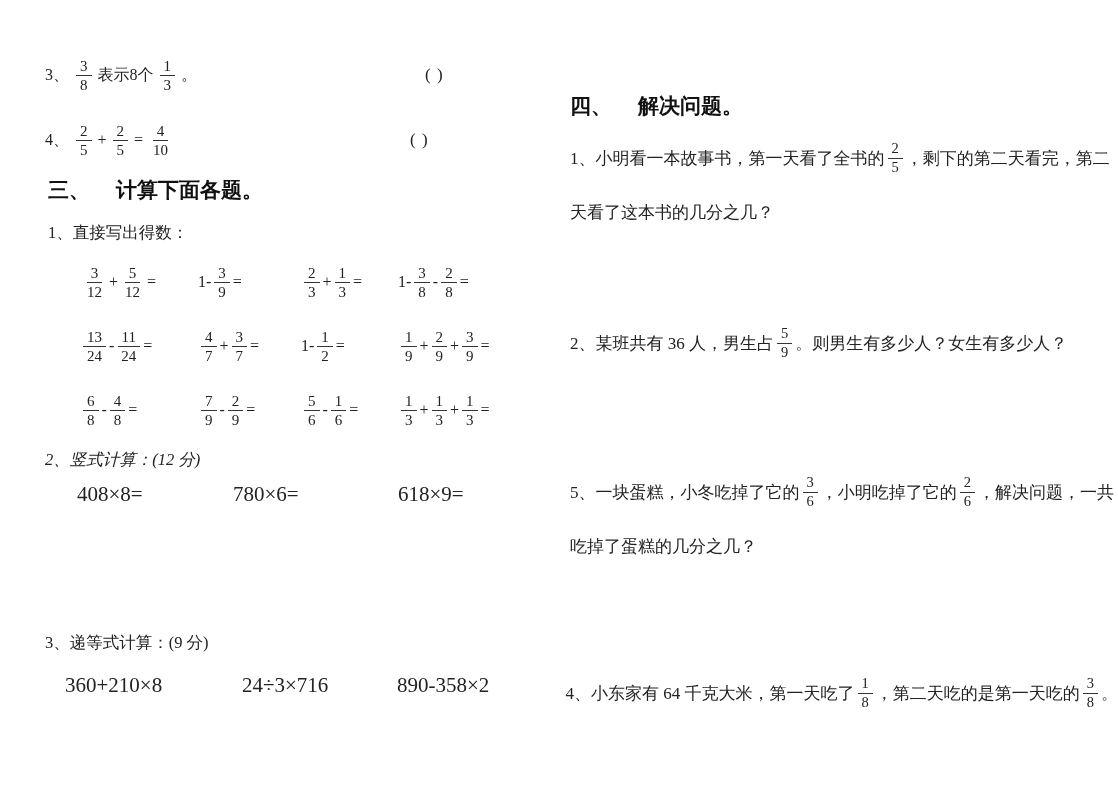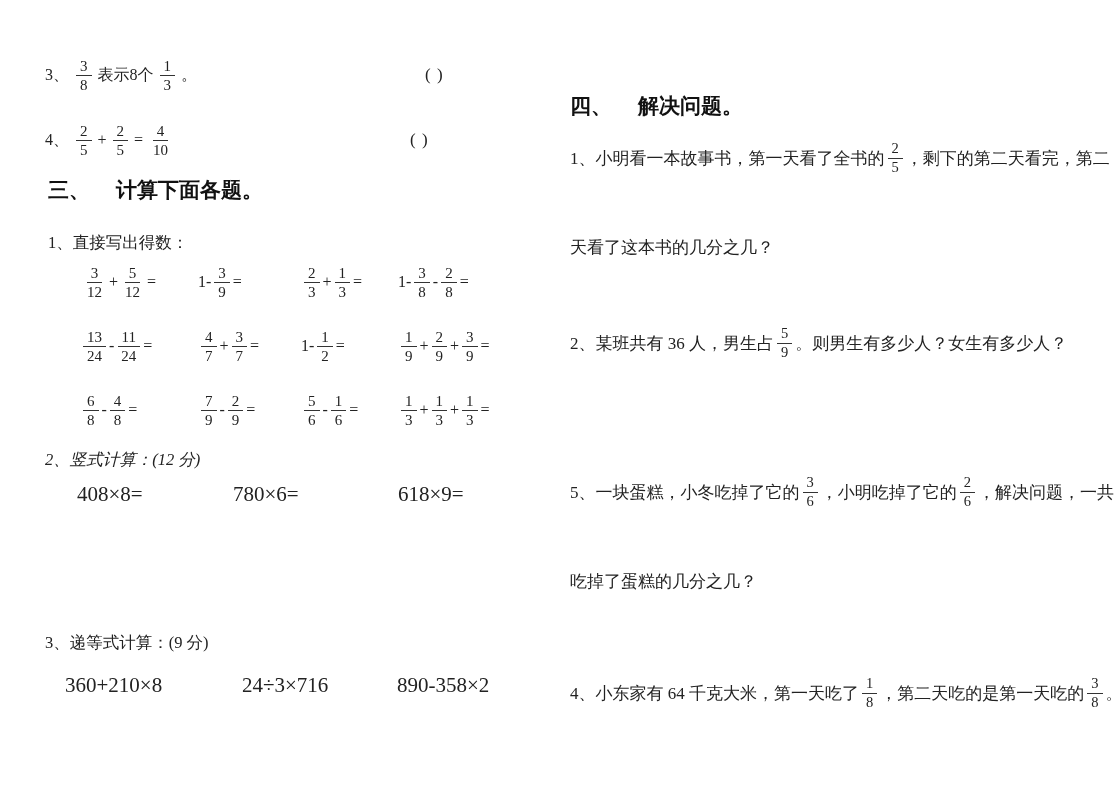--- a/index.html
+++ b/index.html
@@ -29,21 +29,21 @@
   }
   .frac .num{padding:0 4px;border-bottom:1.2px solid #333;}
   .frac .den{padding:0 4px;}
   
   .mental-grid{display:grid;grid-template-columns:118px 103px 97px 1fr;padding-left:35px;width:443px;}
   .mental-cell{display:flex;align-items:center;height:48px;margin-bottom:16px;}
   
   .calc-row{position:relative;height:24px;width:478px;font-size:21px;}
   .calc-item{position:absolute;top:0;white-space:nowrap;}
   
-  .problem{display:flex;flex-direction:column;gap:35px;}
+  .problem{display:flex;flex-direction:column;}
   .p-line{display:flex;align-items:center;height:54px;white-space:nowrap;font-size:17px;}
   .p-line .tk{font-size:17px;white-space:pre;}
   .p-line .frac{font-size:14.5px;}
 </style>
 </head>
 <body>
 
 <div class="page">
 
   <div class="abs judge-row" style="left:45px;top:50px;width:450px;">
@@ -82,21 +82,21 @@
         </span>
       </span>
     <span class="bracket" style="left:365px;">(    )</span>
   </div>
 
   <div class="abs sec-heading" style="left:48px;top:176px;">
     <span>三、</span>
     <span class="sec-title">计算下面各题。</span>
   </div>
 
-  <div class="abs sub-label" style="left:48px;top:222px;margin-top:10px;">1、直接写出得数：</div>
+  <div class="abs sub-label" style="left:48px;top:222px;">1、直接写出得数：</div>
 
   <div class="abs mental-grid" style="left:45px;top:258px;">
     <div class="mental-cell">
         <span class="frac">
           <span class="num">3</span>
           <span class="den">12</span>
         </span>
         <span class="tk">+</span>
         <span class="frac">
           <span class="num">5</span>
@@ -299,21 +299,21 @@
           <span class="num">2</span>
           <span class="den">6</span>
         </span>
         <span class="tk">，解决问题，一共</span>
       </div>
     <div class="p-line">
         <span class="tk">吃掉了蛋糕的几分之几？</span>
       </div>
   </div>
 
-  <div class="abs problem" style="left:570px;top:666px;width:548px;">
+  <div class="abs problem" style="left:570px;top:666px;width:548px;align-items:flex-end;">
     <div class="p-line">
         <span class="tk">4、小东家有 64 千克大米，第一天吃了</span>
         <span class="frac">
           <span class="num">1</span>
           <span class="den">8</span>
         </span>
         <span class="tk">，第二天吃的是第一天吃的</span>
         <span class="frac">
           <span class="num">3</span>
           <span class="den">8</span>

